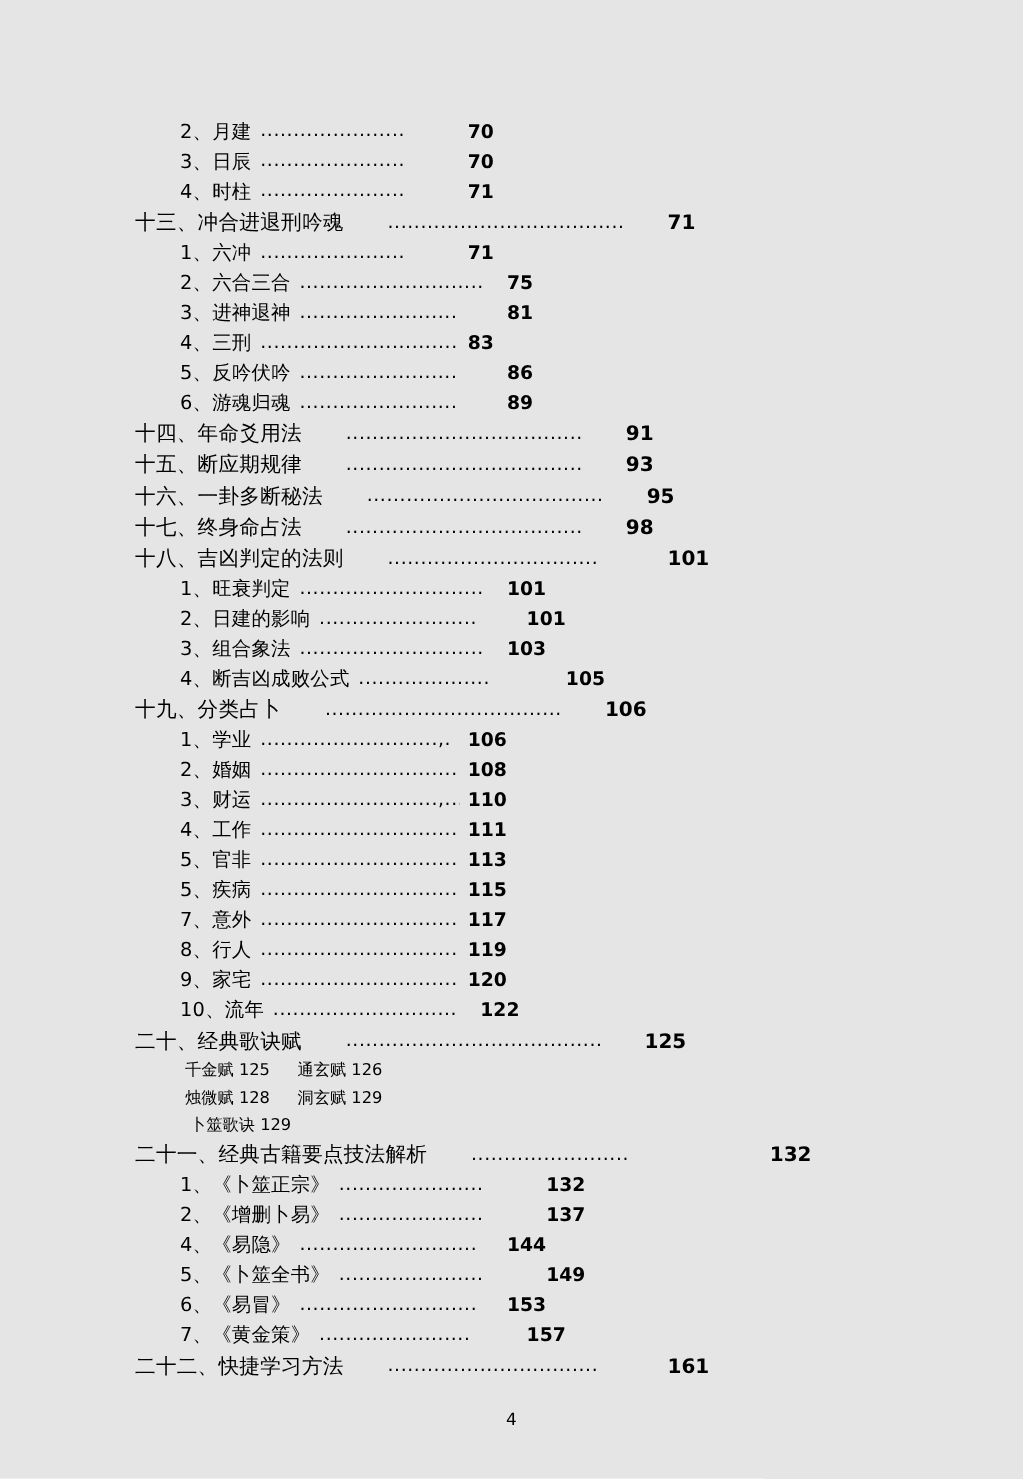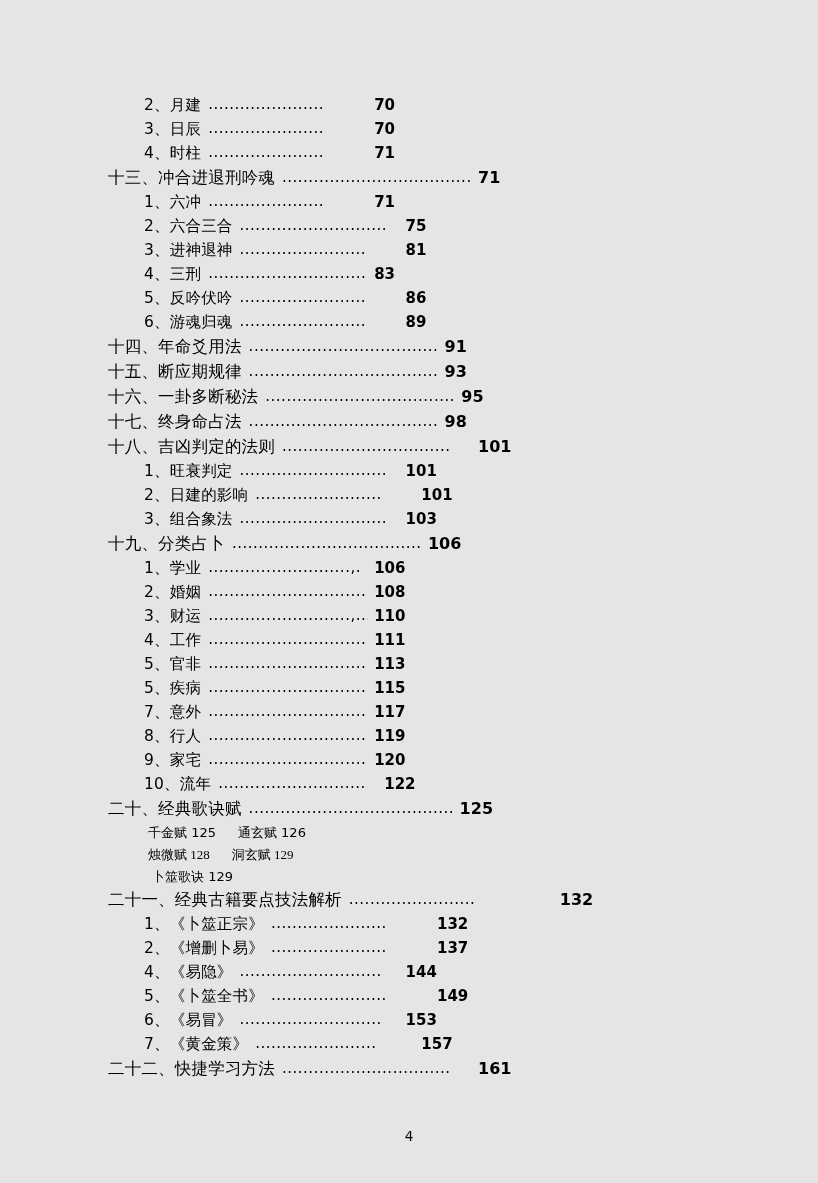--- a/index.html
+++ b/index.html
@@ -25,21 +25,21 @@
     width: 600px;
   }
   .row {
     display: flex;
     align-items: baseline;
     white-space: nowrap;
     line-height: 1.0;
     margin-bottom: 8.5px;
   }
   
-  .lvl0 { padding-left: 0px; }
+  .lvl0 { padding-left: 0px; gap: 28px; }
   .lvl1 { padding-left: 36px; }
 
   .label {
     font-size: 16.5px;
     letter-spacing: 0.2px;
   }
   .lvl1 .label, .lvl2 .label {
     font-size: 15.5px;
   }
   .dots {
@@ -172,20 +172,25 @@
         <div class="row lvl1">
           <span class="label">2、日建的影响</span>
           <span class="dots d-c">........................</span>
           <span class="page-num">101</span>
         </div>
         <div class="row lvl1">
           <span class="label">3、组合象法</span>
           <span class="dots d-c">............................</span>
           <span class="page-num">103</span>
         </div>
+        <div class="row lvl1">
+          <span class="label">4、断吉凶成败公式</span>
+          <span class="dots d-c">....................</span>
+          <span class="page-num">105</span>
+        </div>
         <div class="row lvl0">
           <span class="label">十九、分类占卜</span>
           <span class="dots d-a">............................................</span>
           <span class="page-num">106</span>
         </div>
         <div class="row lvl1">
           <span class="label">1、学业</span>
           <span class="dots d-c">...........................,.</span>
           <span class="page-num">106</span>
         </div>
@@ -236,21 +241,21 @@
         </div>
         <div class="row lvl0">
           <span class="label">二十、经典歌诀赋</span>
           <span class="dots d-b">..........................................</span>
           <span class="page-num">125</span>
         </div>
       </div>
 
     <div id="fu-lines">
         <div class="plain" style="padding-left: 40px;"><span>千金赋  125</span><span class="gap"></span><span>通玄赋 126</span></div>
-        <div class="plain" style="padding-left: 40px; font-family: Liberation Serif, serif;"><span>烛微赋 128</span><span class="gap"></span><span>洞玄赋 129</span></div>
+        <div class="plain" style="padding-left: 40px;"><span>烛微赋 128</span><span class="gap"></span><span>洞玄赋 129</span></div>
         <div class="plain" style="padding-left: 44px;"><span>卜筮歌诀 129</span></div>
       </div>
 
     <div id="toc-group-2">
         <div class="row lvl0">
           <span class="label">二十一、经典古籍要点技法解析</span>
           <span class="dots d-b">........................</span>
           <span class="page-num">132</span>
         </div>
         <div class="row lvl1">

